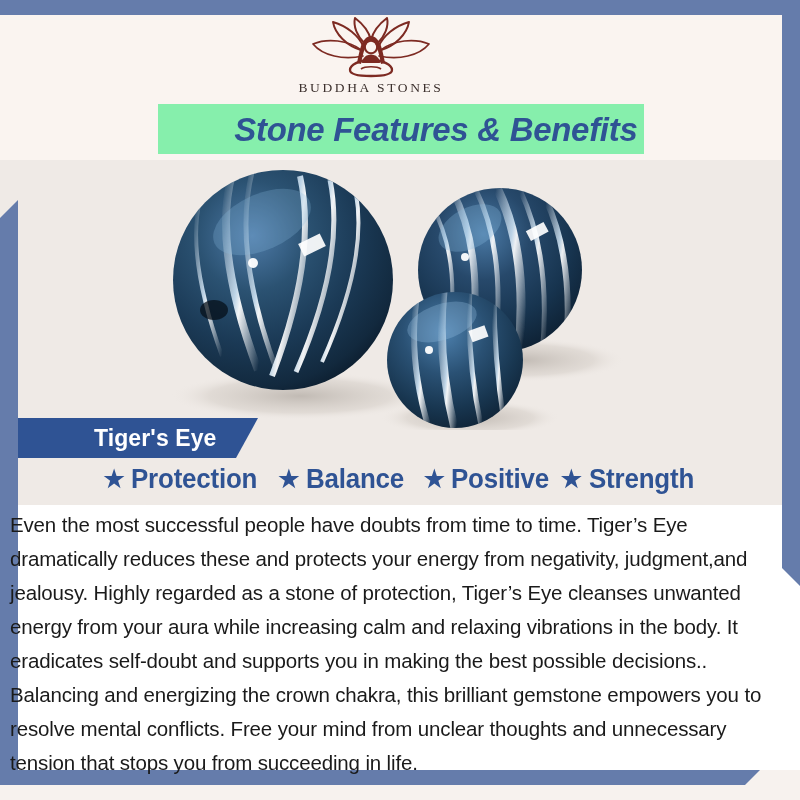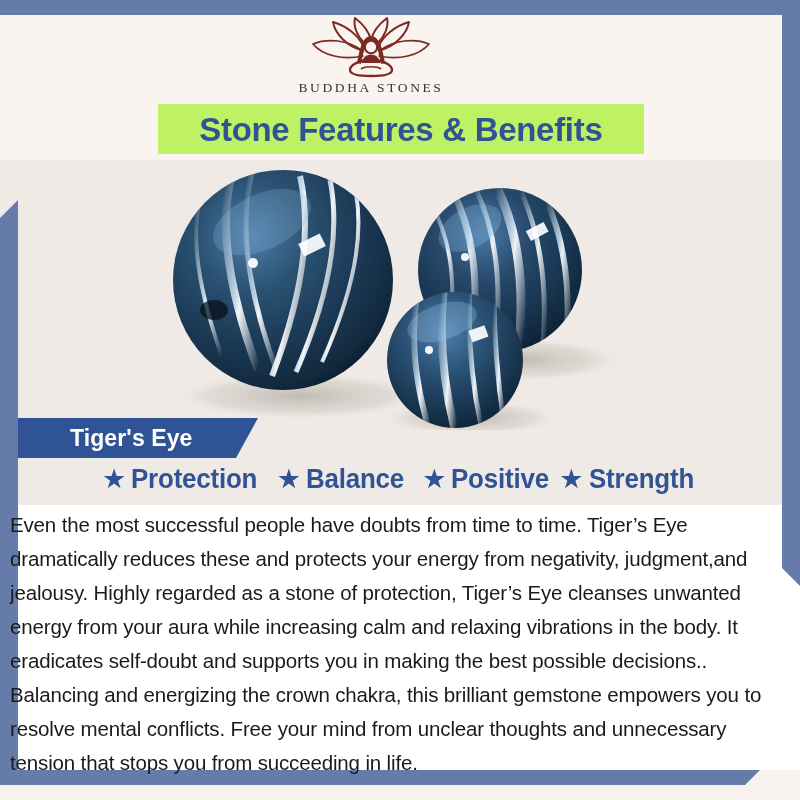--- a/index.html
+++ b/index.html
@@ -92,24 +92,25 @@
     letter-spacing: 2.6px;
     color: #3b2f2c;
     font-weight: 400;
   }
 
   
   .title-bar {
     position: absolute;
     left: 158px; top: 104px;
     width: 486px; height: 50px;
-    background: #bef264;
-    display: flex;
-    align-items: center;
-    justify-content: center;
+    background: #86efac;
+    display: flex;
+    align-items: center;
+    justify-content: flex-end;
+    font-style: italic;
   }
   .title-text {
     font-size: 34px;
     font-weight: 700;
     color: #2f5394;
     letter-spacing: -0.3px;
     white-space: nowrap;
     transform: scaleX(0.97);
   }
 
@@ -126,21 +127,21 @@
   .name-banner {
     position: absolute;
     left: 18px; top: 418px;
     width: 240px; height: 40px;
     background: #2f5394;
     clip-path: polygon(0 0, 100% 0, calc(100% - 22px) 100%, 0 100%);
     display: flex;
     align-items: center;
   }
   .name-text {
-    margin-left: 52px;
+    margin-left: 76px;
     color: #ffffff;
     font-size: 23px;
     font-weight: 700;
     letter-spacing: 0.1px;
   }
 
   
   .benefits {
     position: absolute;
     left: 0; top: 466px;

